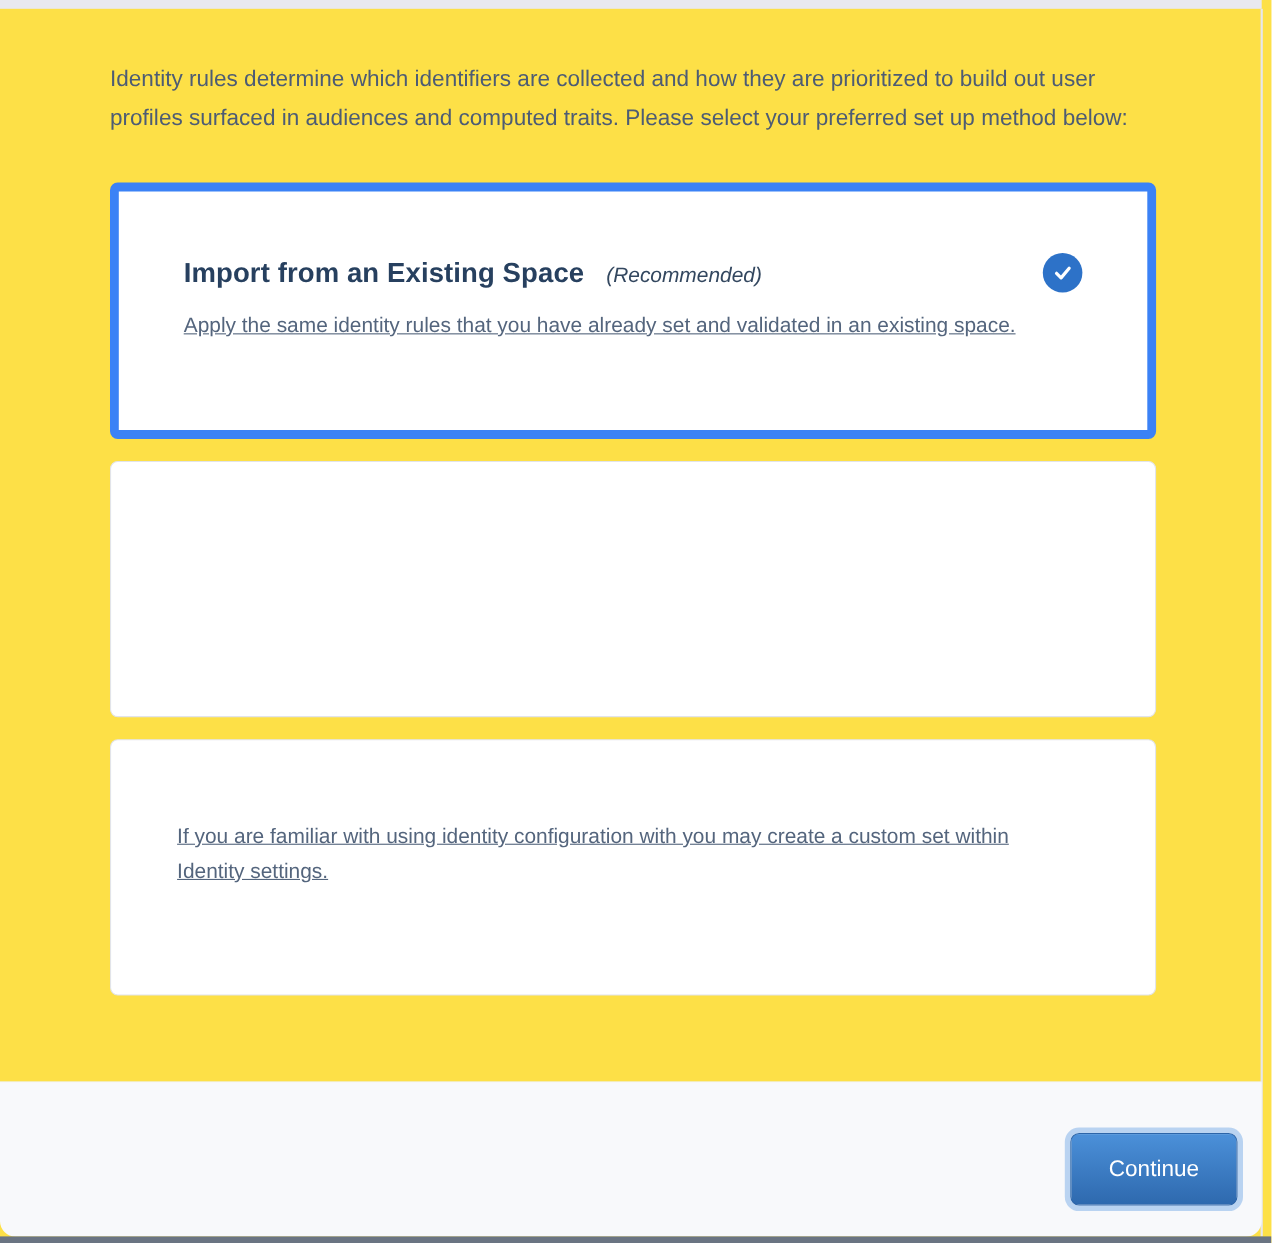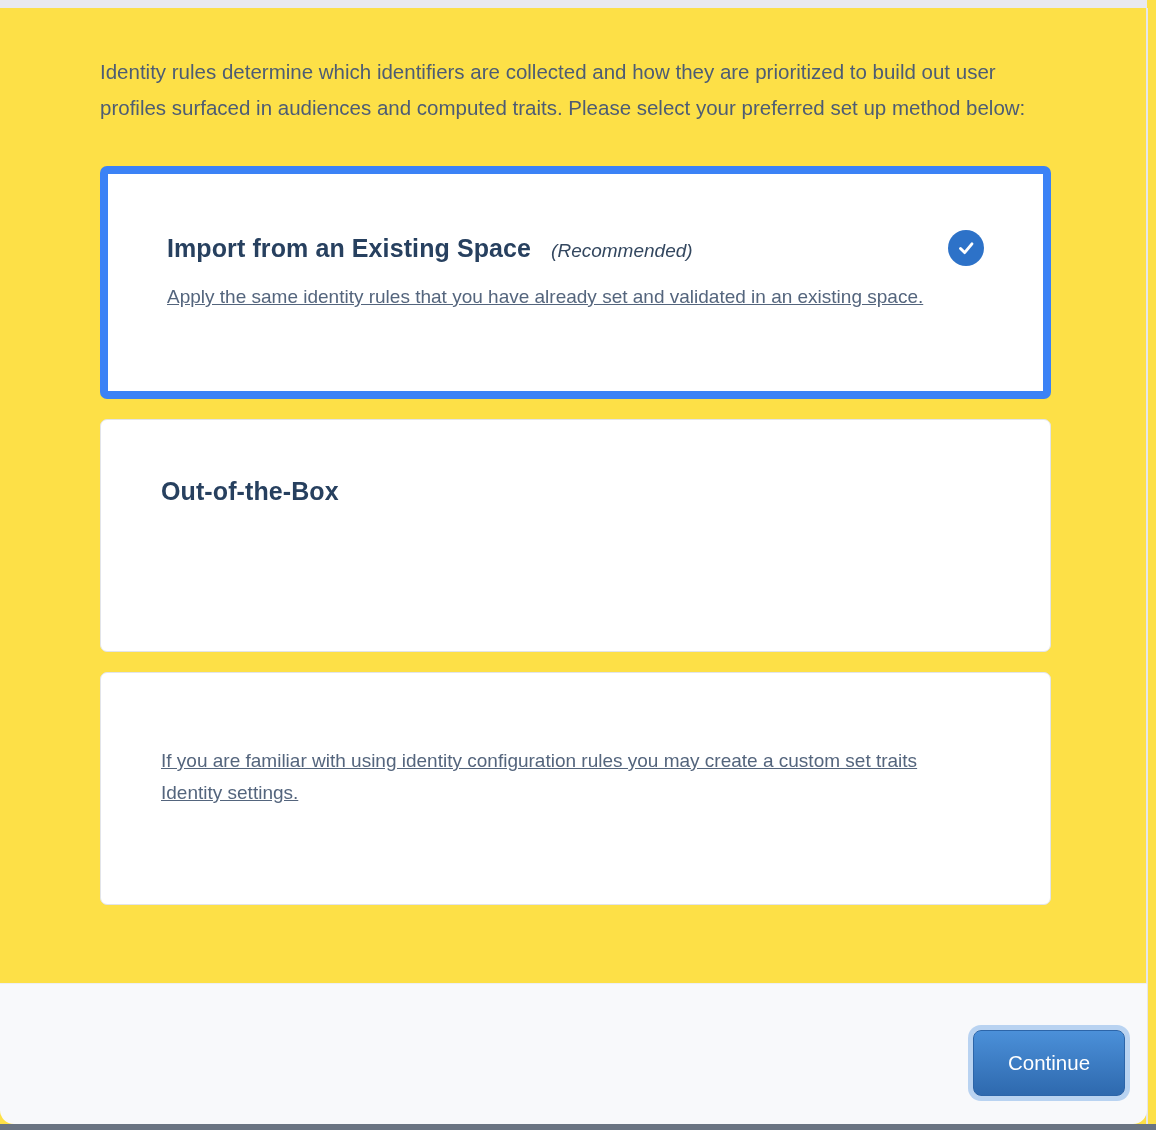--- a/index.html
+++ b/index.html
@@ -163,29 +163,24 @@
           <span class="check">
             <svg width="22" height="22" viewBox="0 0 24 24" aria-hidden="true">
               <polyline points="6,12.5 10.5,17 18.5,7.5" fill="none" stroke="#ffffff" stroke-width="3.2" stroke-linecap="round" stroke-linejoin="round"></polyline>
             </svg>
           </span>
         </div>
         <p class="card-desc">Apply the same identity rules that you have already set and validated in an existing space.</p>
       </div>
 
       <div class="card">
-        <div class="card-head">
-          <div class="title-wrap">
-            <span class="card-title">Out-of-the-Box</span>
-          </div>
-        </div>
       </div>
 
       <div class="card">
-        <p class="card-desc">If you are familiar with using identity configuration rules you may create a custom set traits Identity settings.</p>
+        <p class="card-desc">If you are familiar with using identity configuration with you may create a custom set within Identity settings.</p>
       </div>
 
     </div>
   </div>
 
   <div class="footer">
     <button class="continue-btn">Continue</button>
   </div>
 
   <div class="bottom-strip"></div>

